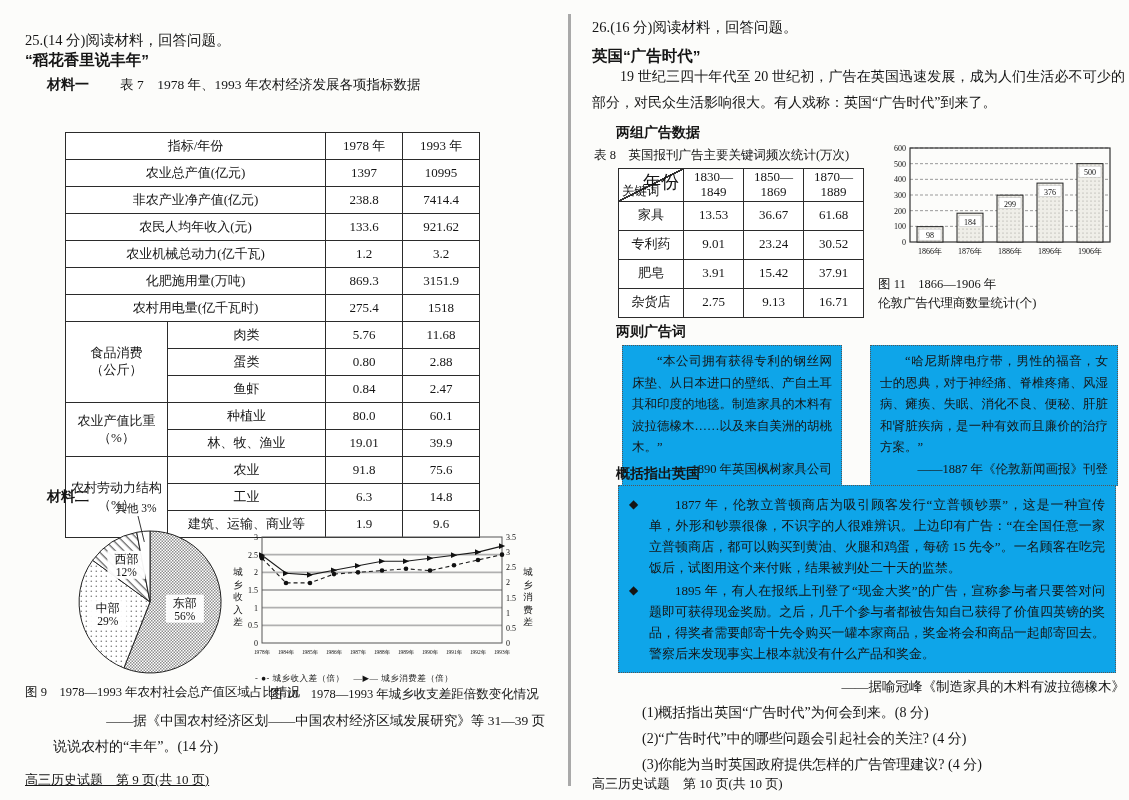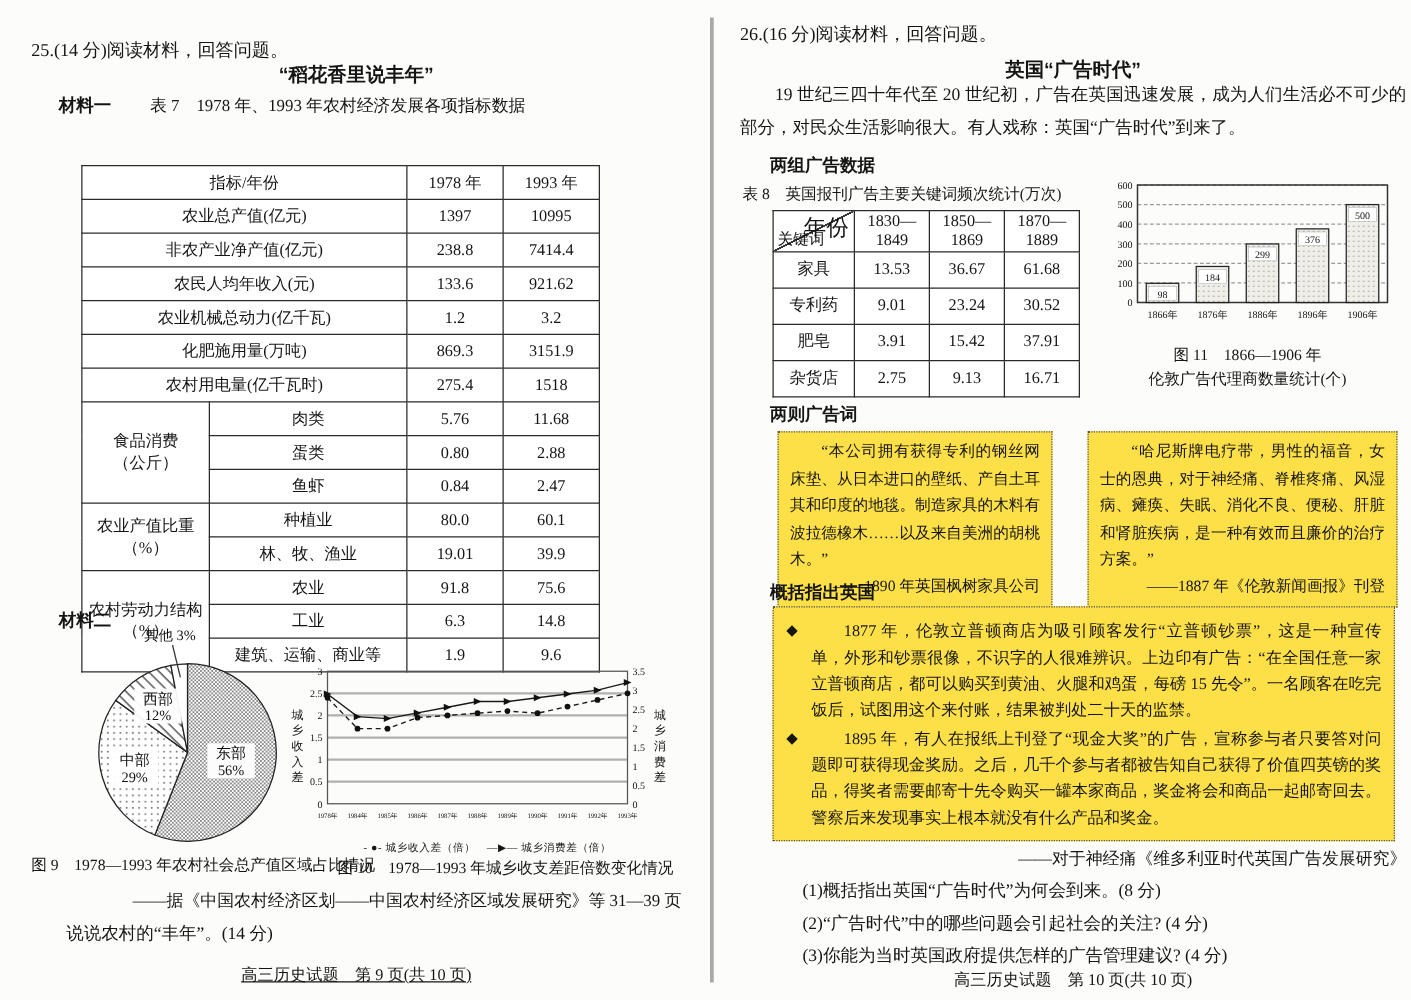--- a/index.html
+++ b/index.html
@@ -7,39 +7,39 @@
     width:1129px;height:800px;position:relative;background:#fcfcfa;
     font-family:"Liberation Serif","DejaVu Serif",serif;color:#151515;
     overflow:hidden;
   }
   .page{position:absolute;top:18px;}
   #pageL{left:25px;width:520px;height:770px;}
   #pageR{left:592px;width:533px;height:770px;}
   .divider{position:absolute;left:568px;top:14px;width:3px;height:772px;background:#a9a9a9;}
   .abs{position:absolute;}
   .hei{font-family:"Liberation Sans","DejaVu Sans",sans-serif;font-weight:bold;}
-  .center{text-align:center;}
+  .center{}
   .q-header{font-size:14.5px;}
   .doc-title{font-size:15.5px;width:100%;}
   .cap{font-size:12.5px;}
   
   table{border-collapse:collapse;background:#fff;}
   td{border:1px solid #2b2b2b;text-align:center;font-size:13px;padding:1px 3px;height:24px;line-height:1.15;}
   .t7{border:1.6px solid #222;}
   .t8{border:1.6px solid #222;}
   .t8 td{height:26px;}
   .grp div{line-height:1.3;}
   .corner{position:relative;width:64px;height:48px;padding:0;}
   .corner::before{content:"";position:absolute;inset:0;
     background:linear-gradient(to bottom right,transparent calc(50% - 0.7px),#333 calc(50% - 0.7px),#333 calc(50% + 0.7px),transparent calc(50% + 0.7px));}
   .corner .ct{position:absolute;top:3px;right:4px;font-size:18px;}
   .corner .cb{position:absolute;bottom:3px;left:3px;font-size:12.5px;}
   .pre{white-space:pre-line;}
   
-  .dotbox{border:1.4px dotted #555;background:#fde047;padding:5px 9px;box-sizing:border-box;}
+  .dotbox{border:1.4px dotted #555;background:#0ea5e9;padding:5px 9px;box-sizing:border-box;}
   .dotbox p{margin:0;text-indent:2em;text-align:justify;font-size:12.5px;line-height:21.5px;}
   .dotbox .src{text-indent:0;text-align:right;}
   .casebox p{font-size:13px;line-height:21px;}
   .case{display:flex;margin:2px 0;}
   .case .dia{flex:0 0 20px;font-size:12px;line-height:21px;}
   .case p{margin:0;flex:1;text-align:justify;}
   .qline{font-size:14px;text-align:right;}
   .footer{font-size:13px;width:100%;}
   .src-right{font-size:13.5px;text-align:right;width:100%;}
   svg text{fill:#111;font-family:"Liberation Serif","DejaVu Serif",serif;}
@@ -382,18 +382,18 @@
     <div class="case">
       <span class="dia">◆</span>
       <p>1877 年，伦敦立普顿商店为吸引顾客发行“立普顿钞票”，这是一种宣传单，外形和钞票很像，不识字的人很难辨识。上边印有广告：“在全国任意一家立普顿商店，都可以购买到黄油、火腿和鸡蛋，每磅 15 先令”。一名顾客在吃完饭后，试图用这个来付账，结果被判处二十天的监禁。</p>
     </div>
     <div class="case">
       <span class="dia">◆</span>
       <p>1895 年，有人在报纸上刊登了“现金大奖”的广告，宣称参与者只要答对问题即可获得现金奖励。之后，几千个参与者都被告知自己获得了价值四英镑的奖品，得奖者需要邮寄十先令购买一罐本家商品，奖金将会和商品一起邮寄回去。警察后来发现事实上根本就没有什么产品和奖金。</p>
     </div>
   </div>
 
-  <div class="abs src-right" style="left:0;top:660px;">——对于神经痛《维多利亚时代英国广告发展研究》</div>
+  <div class="abs src-right" style="left:0;top:660px;">——据喻冠峰《制造家具的木料有波拉德橡木》</div>
   <div class="abs qline" style="left:50px;top:686px;">(1)概括指出英国“广告时代”为何会到来。(8 分)</div>
   <div class="abs qline" style="left:50px;top:712px;">(2)“广告时代”中的哪些问题会引起社会的关注? (4 分)</div>
   <div class="abs qline" style="left:50px;top:738px;">(3)你能为当时英国政府提供怎样的广告管理建议? (4 分)</div>
   <div class="abs footer center" style="left:0;top:757px;">高三历史试题　第 10 页(共 10 页)</div>
 </div>
 
 </body></html>

